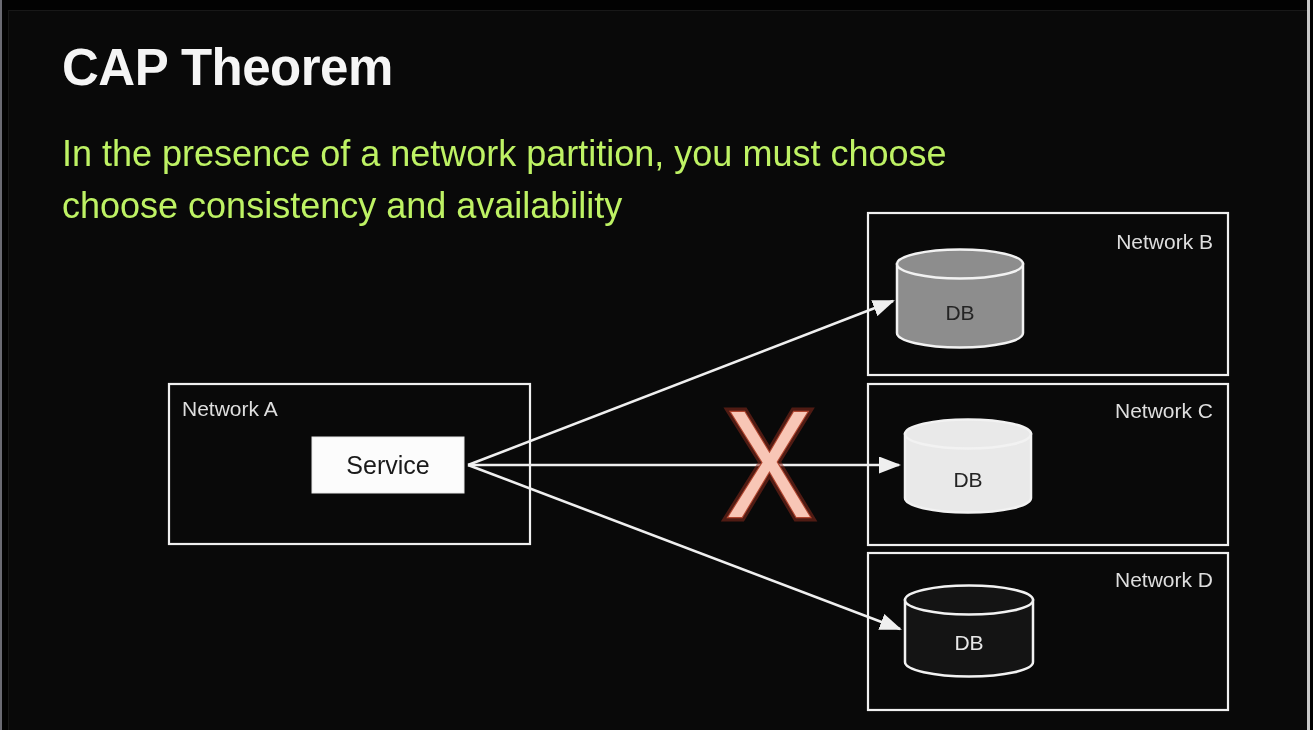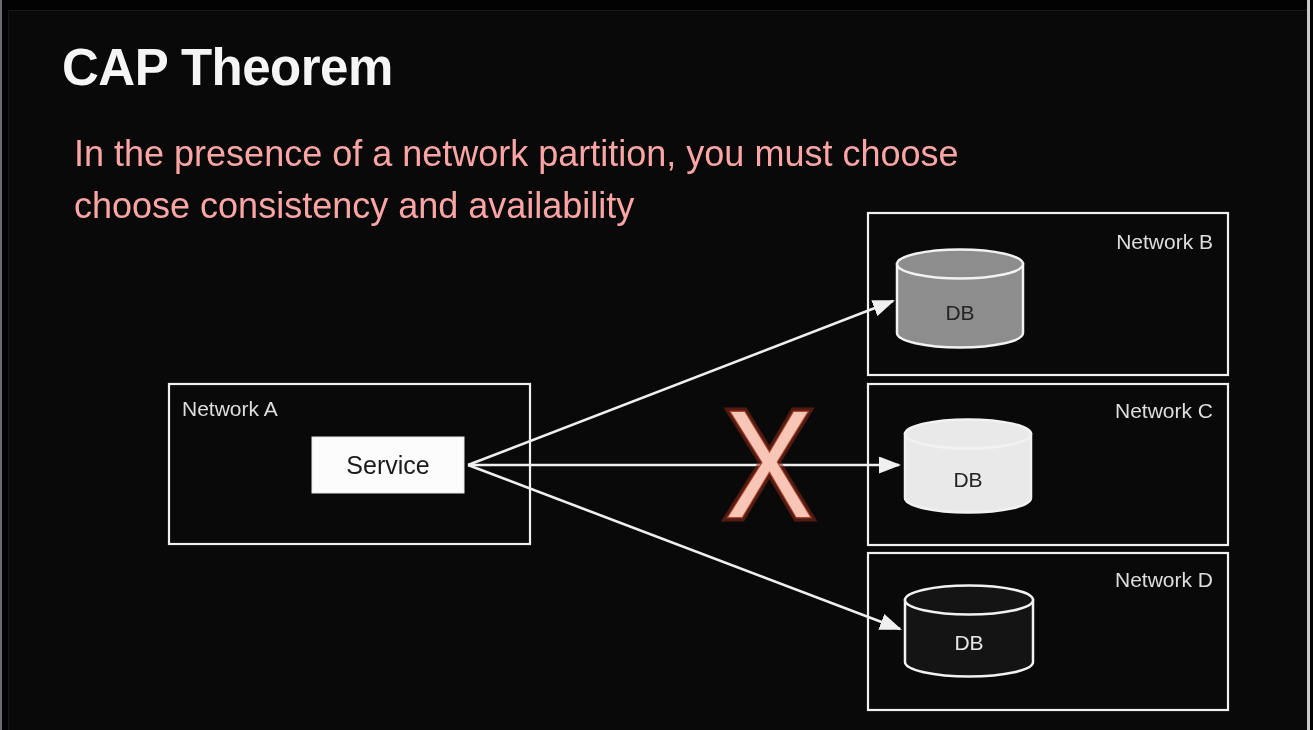--- a/index.html
+++ b/index.html
@@ -45,26 +45,26 @@
     top: 40px;
     font-size: 51px;
     font-weight: 700;
     line-height: 1.1;
     color: #f5f5f5;
     letter-spacing: -0.5px;
     white-space: nowrap;
   }
   .subtitle {
     position: absolute;
-    left: 74px;
+    left: 62px;
     top: 128px;
     font-size: 36px;
     font-weight: 400;
     line-height: 52px;
-    color: #fca5a5;
+    color: #bef264;
     white-space: nowrap;
   }
   .diagram-svg {
     position: absolute;
     left: 0; top: 0;
     width: 1313px;
     height: 730px;
   }
   .diagram-svg text {
     font-family: "Liberation Sans", sans-serif;

